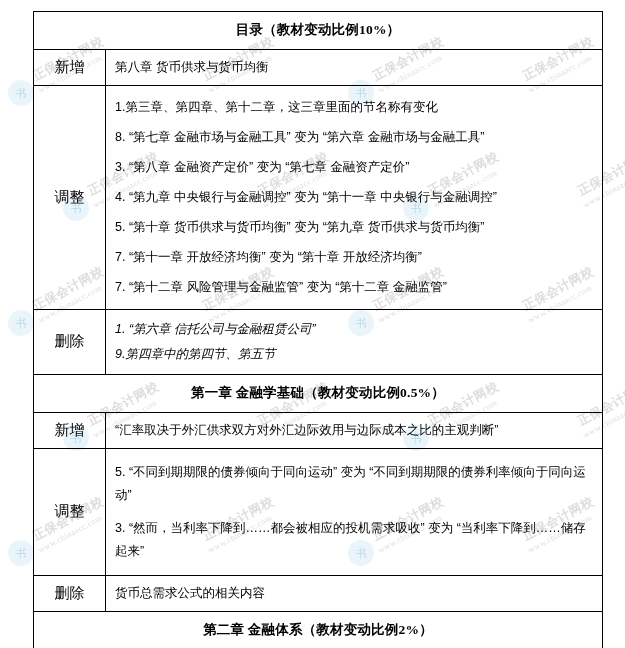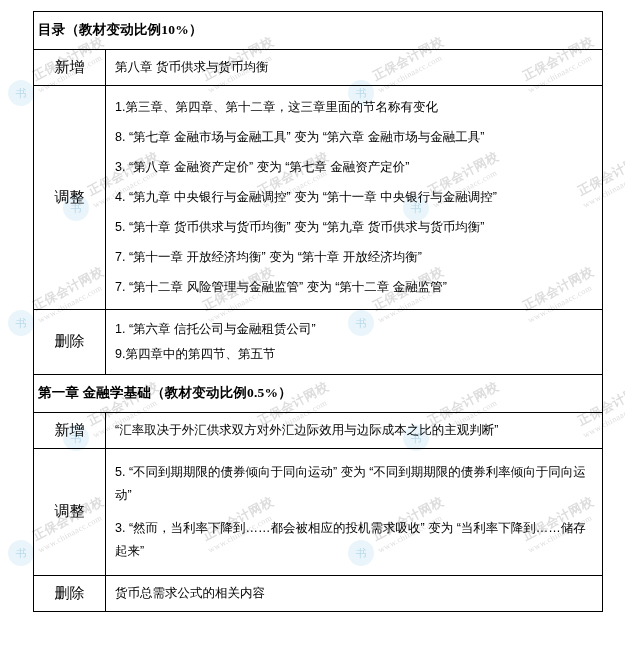--- a/index.html
+++ b/index.html
@@ -75,20 +75,21 @@
   }
   table.change-table td {
     border: 1px solid #000000;
     vertical-align: middle;
     background: transparent;
   }
   col.c-label { width: 72px; }
   col.c-body  { width: 497px; }
 
   td.section-head {
+    text-align: center;
     font-weight: 700;
     font-size: 13.5px;
     font-family: "Liberation Serif", "DejaVu Serif", serif;
     padding: 9px 4px 10px 4px;
     letter-spacing: .2px;
   }
   td.row-label {
     text-align: center;
     font-size: 15px;
     font-family: "Liberation Sans", "DejaVu Sans", sans-serif;
@@ -101,20 +102,21 @@
     line-height: 1.35;
   }
   td.row-body .line {
     padding: 2px 0;
   }
   td.row-body.multi .line {
     padding: 6.5px 0;
   }
   td.row-body.tight .line {
     padding: 4px 0;
+    font-style: italic;
   }
   td.row-body.wrapline .line {
     padding: 5px 0;
     line-height: 1.85;
   }
 </style>
 </head>
 <body>
 
 <div id="watermark-layer">
@@ -220,15 +222,18 @@
             <div class="line">5. “不同到期期限的债券倾向于同向运动” 变为 “不同到期期限的债券利率倾向于同向运动”</div>
             <div class="line">3. “然而，当利率下降到……都会被相应的投机需求吸收” 变为 “当利率下降到……储存起来”</div>
           </td>
         </tr>
         <tr>
           <td class="row-label">删除</td>
           <td class="row-body">
             <div class="line">货币总需求公式的相关内容</div>
           </td>
         </tr>
+        <tr>
+          <td class="section-head" colspan="2">第二章 金融体系（教材变动比例2%）</td>
+        </tr>
       </tbody>
   </table>
 </div>
 
 </body></html>

